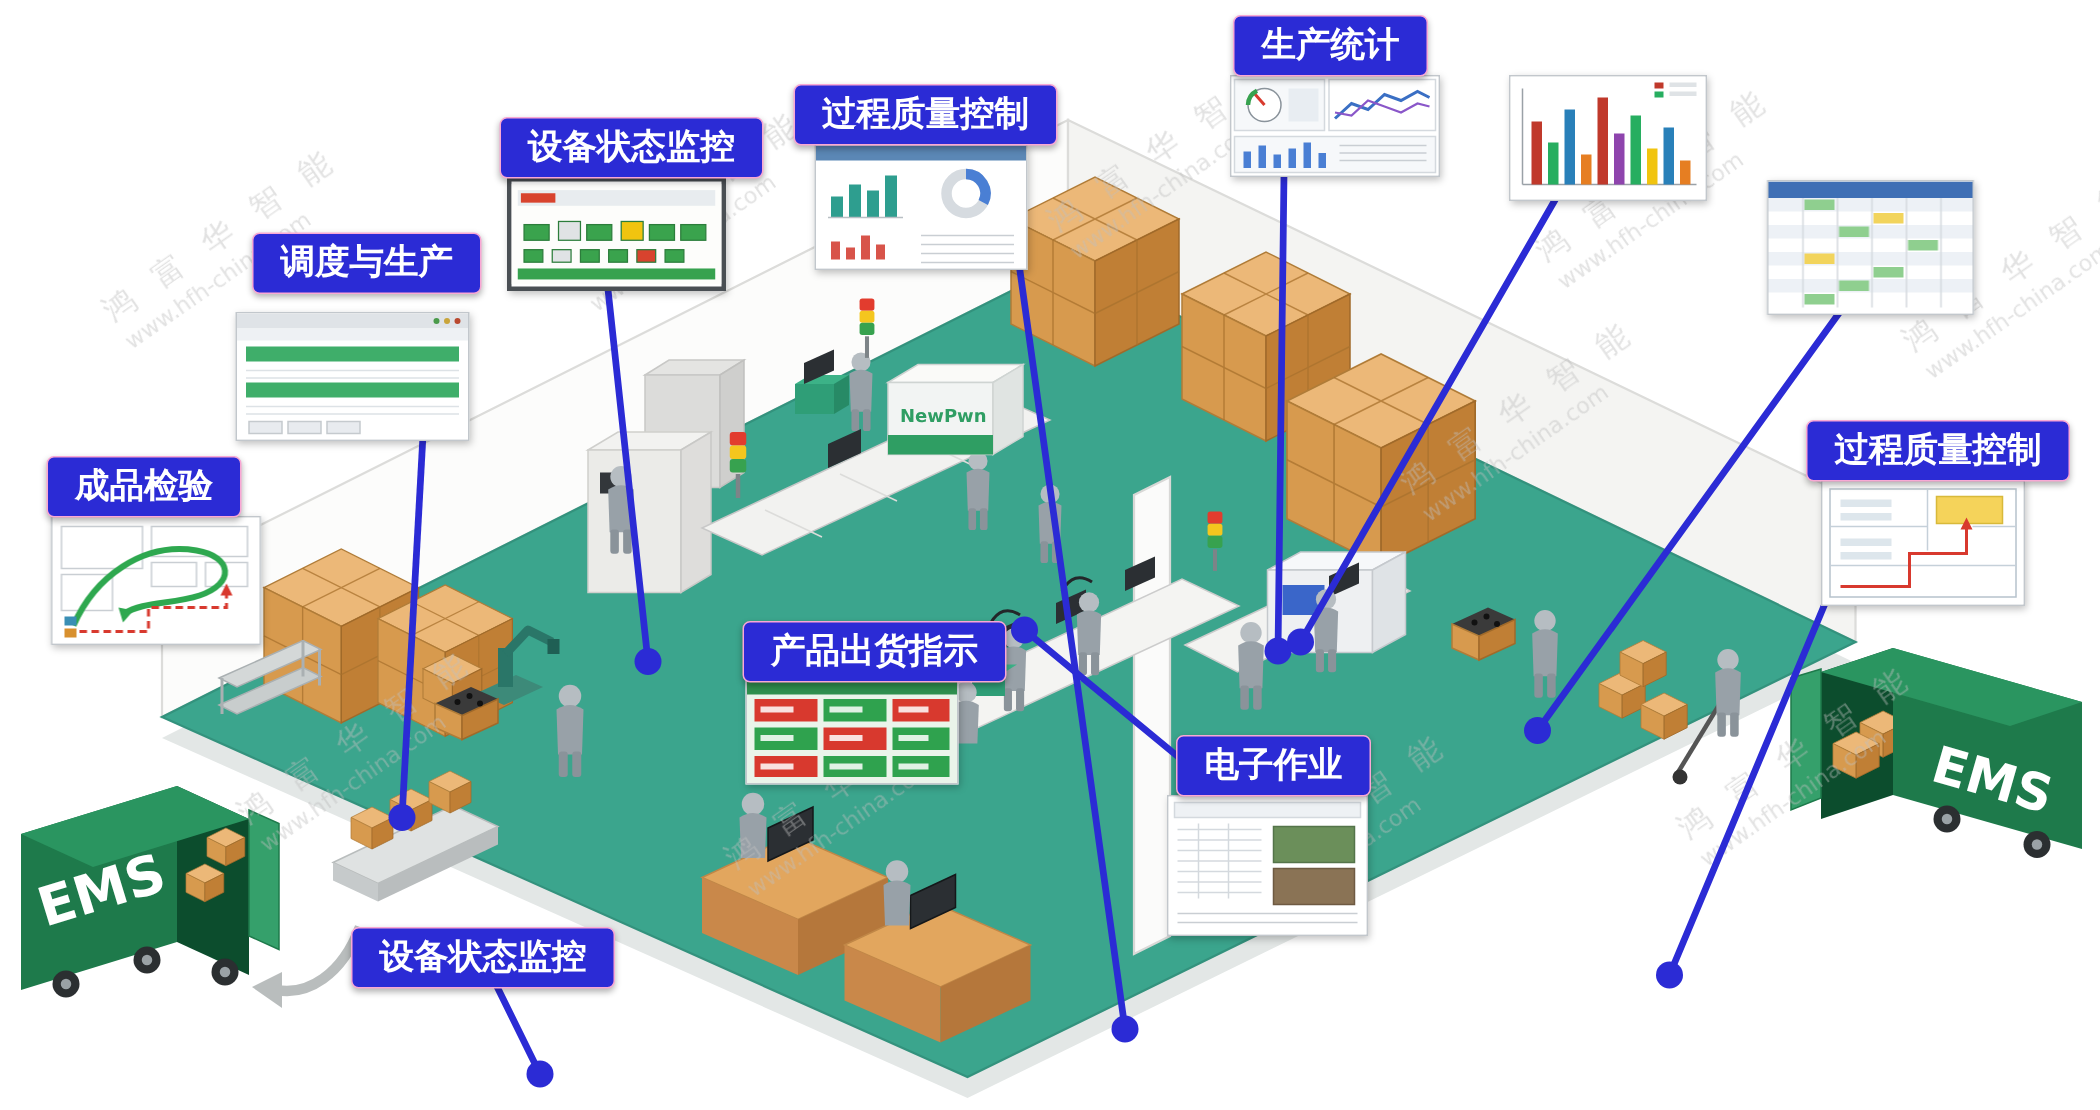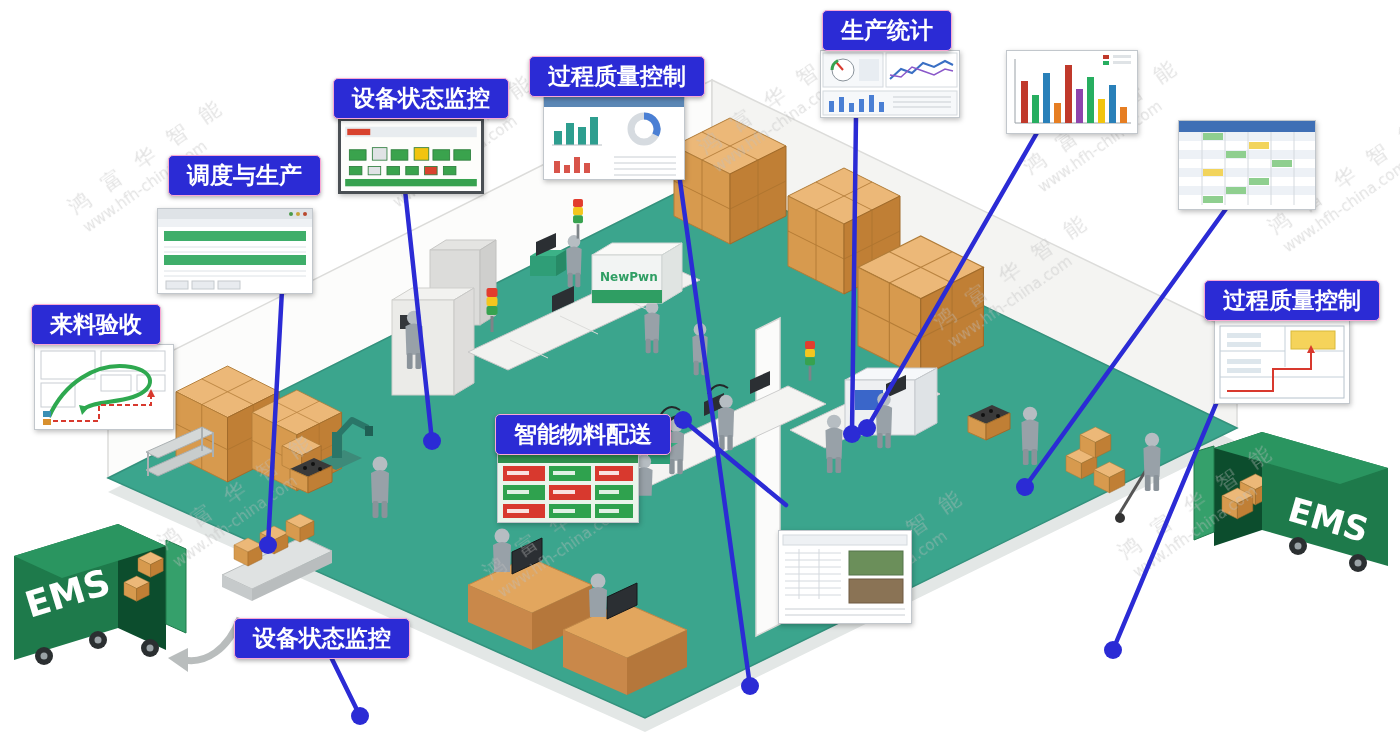--- a/index.html
+++ b/index.html
@@ -304,27 +304,28 @@
         <circle cx="750" cy="686" r="9"></circle>
     <circle cx="852" cy="434" r="9"></circle>
         <circle cx="867" cy="428" r="9"></circle>
         <circle cx="1025" cy="487" r="9"></circle>
     <circle cx="1113" cy="650" r="9"></circle>
         <circle cx="683" cy="420" r="9"></circle>
         <circle cx="360" cy="716" r="9"></circle>
   </g>
 </svg>
 
-<div class="callout" style="left:31px;top:304px;">来料验收</div>
+<div class="callout" style="left:31px;top:304px;">成品检验</div>
 <div class="callout" style="left:168px;top:155px;">调度与生产</div>
 <div class="callout" style="left:333px;top:78px;">设备状态监控</div>
 <div class="callout" style="left:529px;top:56px;">过程质量控制</div>
 <div class="callout" style="left:822px;top:10px;">生产统计</div>
 <div class="callout" style="left:1204px;top:280px;">过程质量控制</div>
-<div class="callout" style="left:495px;top:414px;">智能物料配送</div>
+<div class="callout" style="left:784px;top:490px;">电子作业</div>
+<div class="callout" style="left:495px;top:414px;">产品出货指示</div>
 <div class="callout" style="left:234px;top:618px;">设备状态监控</div>
 
 <div class="screen" style="left:34px;top:344px;width:138px;height:84px;">
   <svg viewBox="0 0 138 84">
     <rect width="138" height="84" fill="#fff"></rect>
     <g fill="none" stroke="#c9ced3">
           <rect x="6" y="6" width="54" height="28"></rect>
           <rect x="66" y="6" width="64" height="20"></rect>
           <rect x="66" y="30" width="30" height="16"></rect>
           <rect x="6" y="38" width="34" height="24"></rect>

